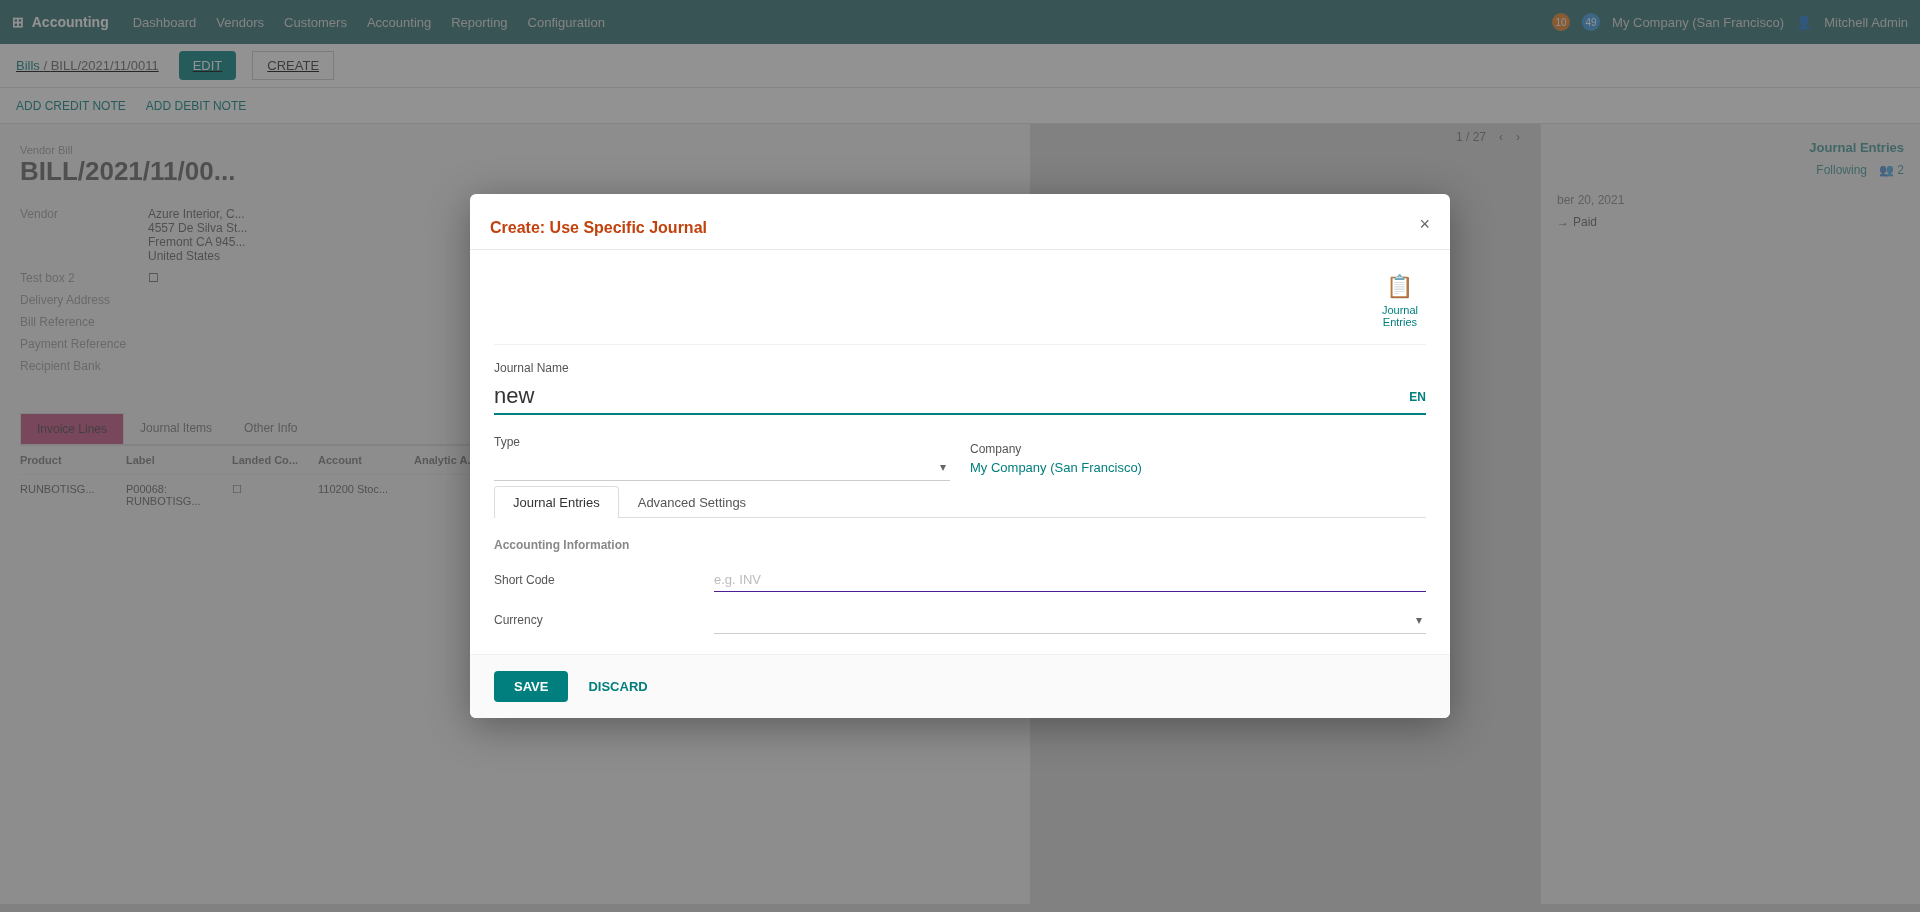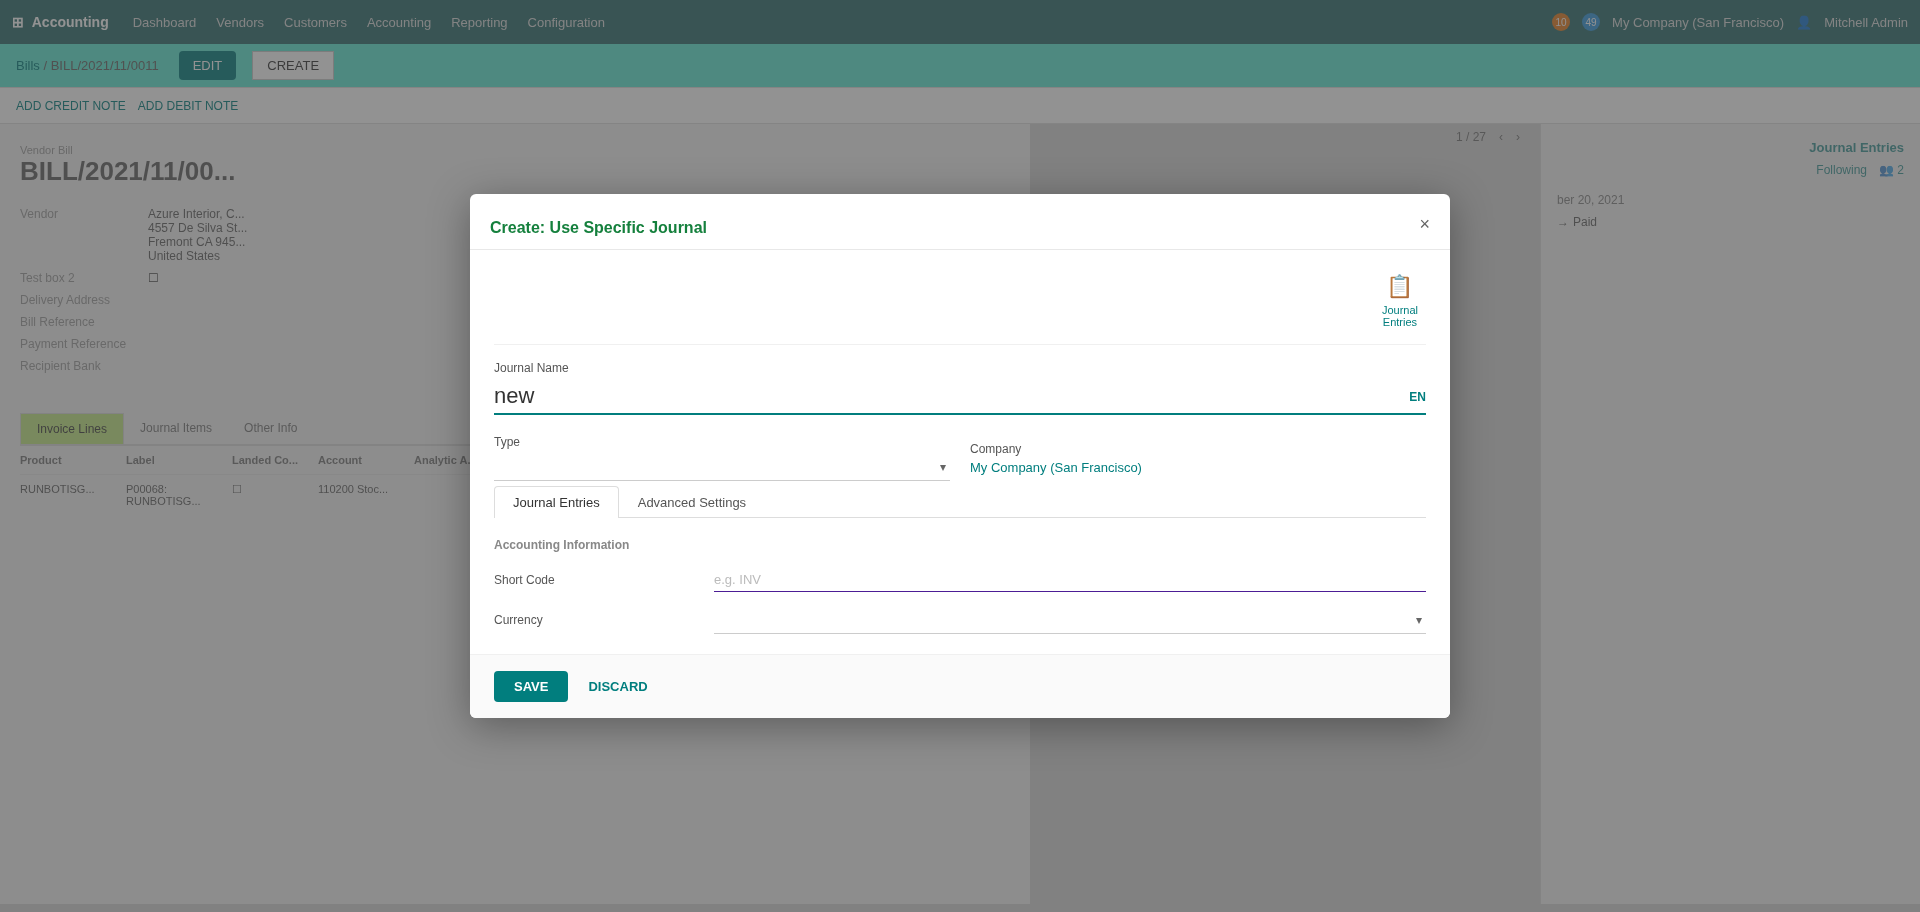--- a/index.html
+++ b/index.html
@@ -14,32 +14,32 @@
     .top-nav .nav-brand { color: #fff; font-size: 14px; font-weight: bold; display: flex; align-items: center; gap: 8px; }
     .top-nav .nav-links { display: flex; gap: 20px; margin-left: 24px; color: #cce; font-size: 13px; }
     .top-nav .nav-links span { color: #ddd; cursor: pointer; }
     .top-nav .nav-right { margin-left: auto; display: flex; align-items: center; gap: 12px; color: #ddd; font-size: 13px; }
     .nav-badge { background: #e67e22; color: #fff; border-radius: 50%; width: 18px; height: 18px; font-size: 10px; display: flex; align-items: center; justify-content: center; }
     .nav-badge.blue { background: #3498db; }
 
     
     .second-bar {
       position: fixed; top: 44px; left: 0; width: 100%; height: 44px;
-      background: #5eead4; display: flex; align-items: center; padding: 0 16px;
-      border-bottom: 1px solid #e0e0e0; z-index: 1;
+      background: #ffffff; display: flex; align-items: center; padding: 0 16px;
+      border-bottom: 1px solid #e0e0e0; z-index: 1; text-decoration: underline;
     }
     .breadcrumb { color: #666; font-size: 13px; }
     .breadcrumb a { color: #017e7e; text-decoration: none; }
     .btn-edit { background: #017e7e; color: #fff; border: none; padding: 6px 14px; border-radius: 4px; cursor: pointer; font-size: 13px; margin-right: 8px; }
     .btn-create { background: #fff; color: #333; border: 1px solid #ccc; padding: 6px 14px; border-radius: 0; cursor: pointer; font-size: 13px; }
 
     
     .third-bar {
       position: fixed; top: 88px; left: 0; width: 100%; height: 36px;
-      background: #fff; display: flex; align-items: center; padding: 0 16px; gap: 12px;
+      background: #fff; display: flex; align-items: center; padding: 0 16px; gap: 20px;
       border-bottom: 1px solid #e0e0e0; z-index: 1;
     }
     .third-bar span { color: #017e7e; font-size: 12px; cursor: pointer; }
 
     
     .overlay {
       position: fixed; top: 0; left: 0; width: 1920px; height: 912px;
       background: rgba(0,0,0,0.4); z-index: 100;
     }
 
@@ -47,21 +47,21 @@
     .modal {
       position: fixed; top: 50%; left: 50%; transform: translate(-50%, -50%);
       width: 980px; background: #fff; border-radius: 6px; box-shadow: 0 8px 40px rgba(0,0,0,0.35);
       z-index: 200; overflow: hidden;
     }
 
     .modal-header {
       display: flex; align-items: center; justify-content: space-between;
       padding: 16px 20px 12px 20px; border-bottom: 1px solid #e8e8e8;
     }
-    .modal-title { font-size: 16px; font-weight: 600; color: #15803d; margin-top: 9px; }
+    .modal-title { font-size: 16px; font-weight: 600; color: #c2410c; margin-top: 9px; }
     .modal-close { background: none; border: none; font-size: 18px; cursor: pointer; color: #666; line-height: 1; }
 
     .modal-body { padding: 20px 24px; }
 
     
     .journal-entries-header {
       display: flex; justify-content: flex-end; margin-bottom: 16px;
       padding-bottom: 12px; border-bottom: 1px solid #f0f0f0;
     }
     .journal-entries-btn {
@@ -198,21 +198,21 @@
     <span></span>
     <span style="color:#888;">Bill Reference</span>
     <span></span>
     <span style="color:#888;">Payment Reference</span>
     <span></span>
     <span style="color:#888;">Recipient Bank</span>
     <span></span>
   </div>
 
   <div style="margin-top:40px;display:flex;gap:0;border-bottom:2px solid #ddd;">
-    <div style="padding:8px 16px;border:1px solid #ddd;border-bottom:none;background:#bef264;font-size:12px;">Invoice Lines</div>
+    <div style="padding:8px 16px;border:1px solid #ddd;border-bottom:none;background:#be185d;font-size:12px;">Invoice Lines</div>
     <div style="padding:8px 16px;font-size:12px;color:#555;">Journal Items</div>
     <div style="padding:8px 16px;font-size:12px;color:#555;">Other Info</div>
   </div>
   <div style="display:flex;gap:16px;padding:8px 0;border-bottom:1px solid #eee;font-size:11px;font-weight:600;color:#555;">
     <span style="width:90px">Product</span>
     <span style="width:90px">Label</span>
     <span style="width:70px">Landed Co...</span>
     <span style="width:80px">Account</span>
     <span style="width:70px">Analytic A...</span>
     <span style="width:70px">Analytic Ta...</span>

